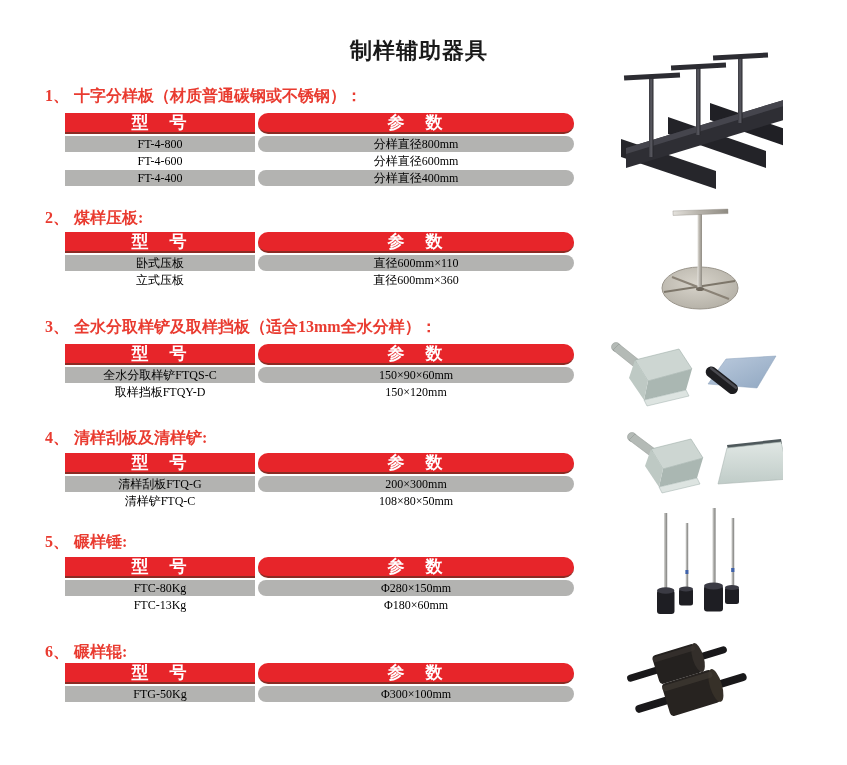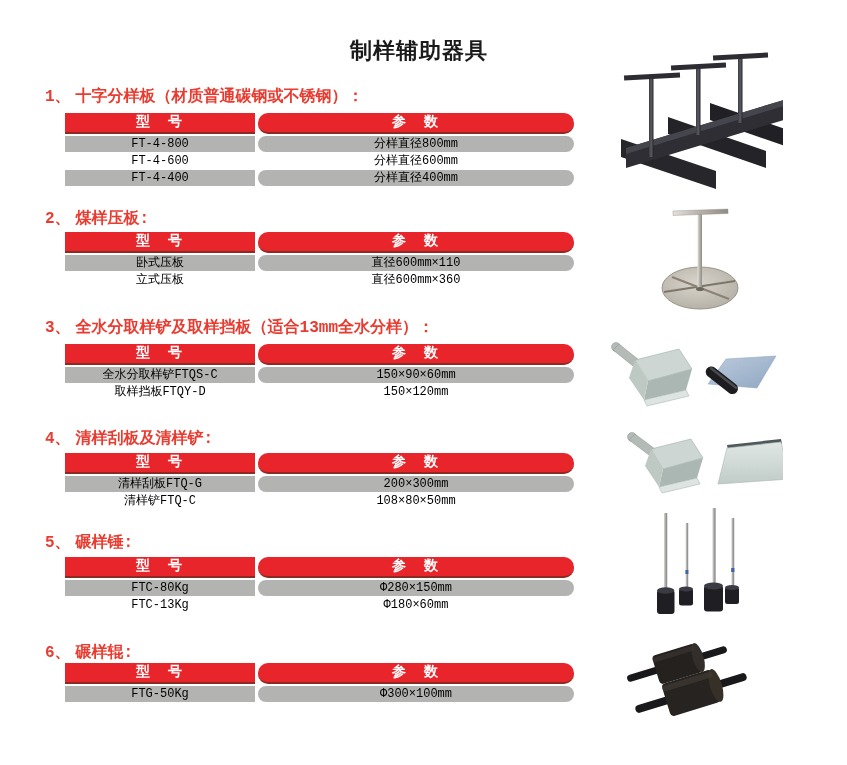--- a/index.html
+++ b/index.html
@@ -1,36 +1,36 @@
 <!DOCTYPE html>
 <html><head>
 <meta charset="utf-8">
 <style>
   html,body { margin:0; padding:0; background:#ffffff; }
   .page {
     position:relative; width:783px; height:765px; background:#ffffff;
-    font-family:Liberation Mono, monospace; overflow:hidden;
+    font-family:Liberation Serif, serif; overflow:hidden;
   }
   .title {
     position:absolute; left:55px; right:0; top:36px; text-align:center;
     font-size:22px; font-weight:bold; color:#1a1a1a; letter-spacing:1px;
   }
   .sec-heading {
     position:absolute; left:45px; color:#e93b30; font-size:16px;
     font-weight:600; white-space:nowrap;text-align:right;
   }
   .sec-num { margin-right:5px; }
   .tbl { position:absolute; left:65px; width:509px; }
   .tr { display:flex; gap:3px; }
   .td { text-align:center; overflow:hidden; white-space:nowrap; }
   .c1 { width:190px; }
   .c2 { flex:1;border-radius:10px; }
   .th { margin-bottom:2px; }
   .th .td {
-    background:#e7252a; color:#ffffff; font-weight:bold; font-size:14px;
+    background:#e7252a; color:#ffffff; font-weight:bold; font-size:17px;
     height:19px; line-height:19px; letter-spacing:2px;
     border-bottom:2px solid #8b2b24;
   }
   .row { margin-bottom:1px; }
   .row .td { height:16px; line-height:16px; font-size:12px; color:#000000; }
   .row.odd .td { background:#b3b3b1; }
   .row.even .td { background:#ffffff; }
   .photo { position:absolute; }
 </style>
 </head>

